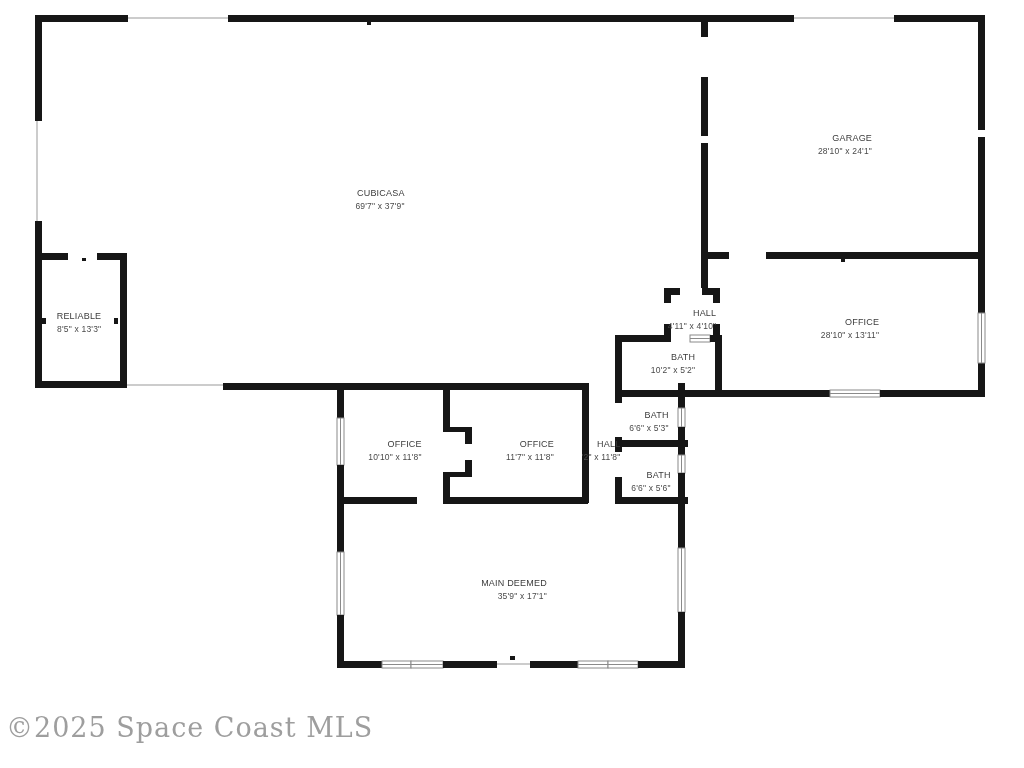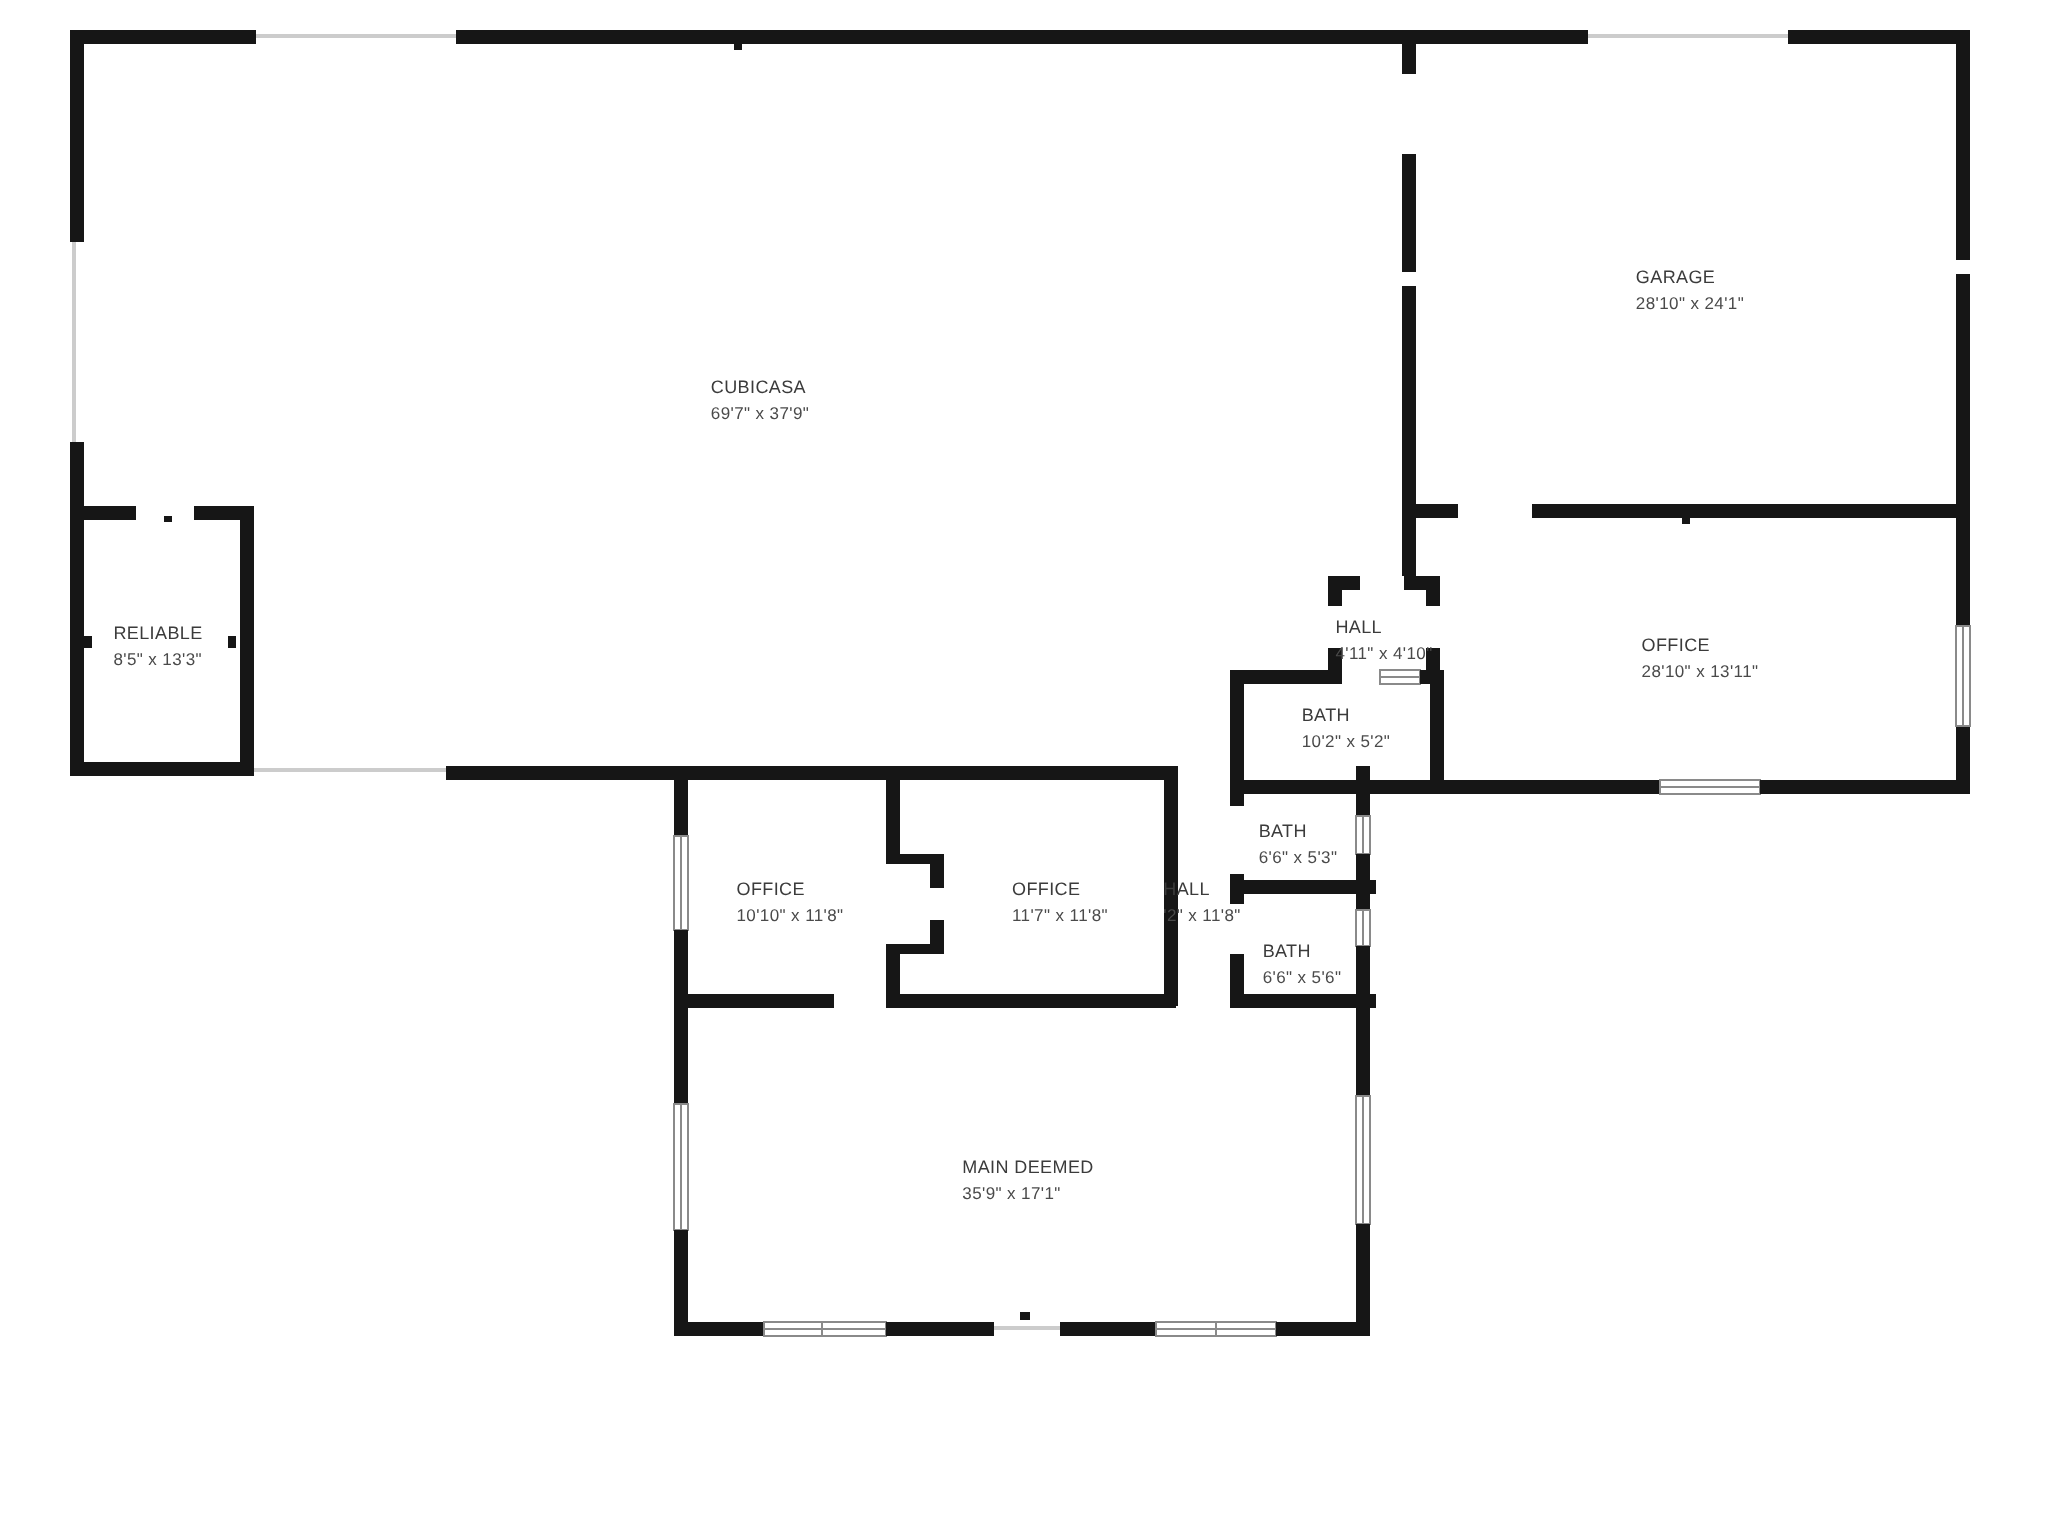--- a/index.html
+++ b/index.html
@@ -18,21 +18,21 @@
     font-family:"Liberation Sans", sans-serif;
   }
   svg.plan{position:absolute;left:0;top:0;}
   .w{fill:var(--wall);}
   .tick{fill:var(--wall);}
   .thin{fill:var(--opening-line);}
   .win-rect{fill:#ffffff;stroke:var(--window-frame);stroke-width:1;}
   .win-line{stroke:var(--window-frame);stroke-width:1;}
   .room-label{
     position:absolute;transform:translate(-50%,-50%);
-    text-align:left;color:var(--label-text);
+    text-align:right;color:var(--label-text);
     font-size:9px;line-height:1.45;letter-spacing:.2px;white-space:nowrap;
   }
   .room-label .dims{font-size:8.5px;color:#4a4a4a;}
   .watermark{
     position:absolute;left:6px;top:712px;
     font-family:"DejaVu Serif", serif;
     font-size:27px;color:var(--watermark);letter-spacing:1px;
   }
   .disclaimer{
     position:absolute;left:0;top:737px;width:100%;
@@ -199,14 +199,15 @@
   </div>
   <div class="room-label" style="left:651px;top:482px">
     <div>BATH</div>
     <div class="dims">6'6" x 5'6"</div>
   </div>
   <div class="room-label" style="left:514px;top:590px">
     <div>MAIN DEEMED</div>
     <div class="dims">35'9" x 17'1"</div>
   </div>
 
+  <div class="watermark">©2025 Space Coast MLS</div>
 
 </div>
 
 </body></html>

